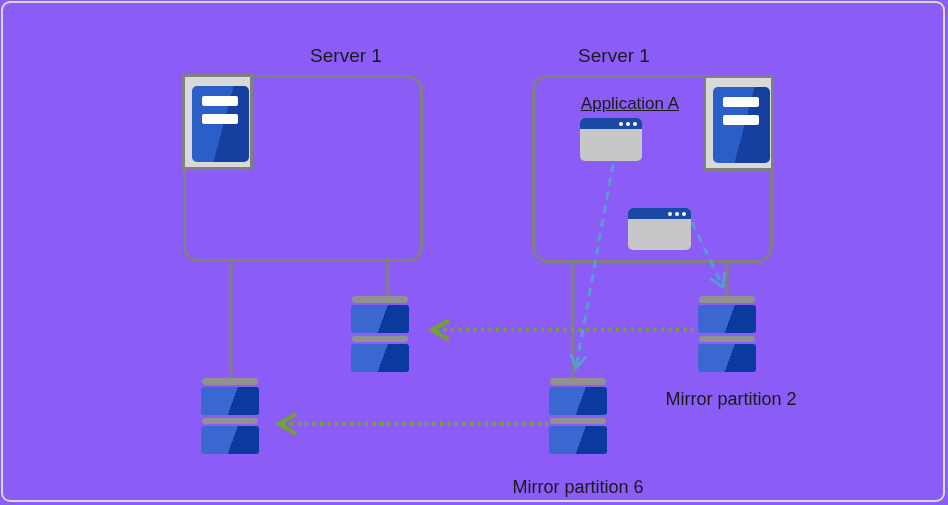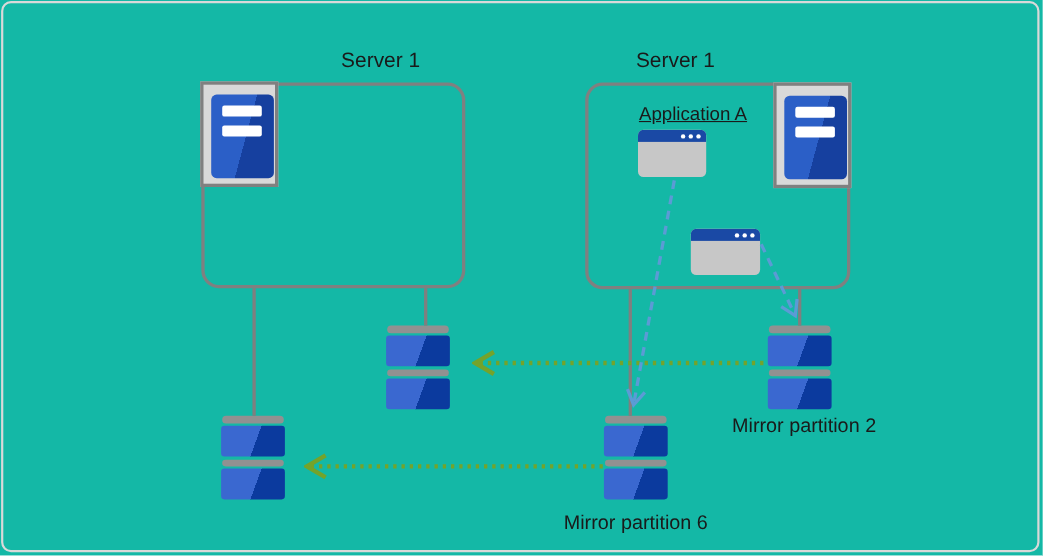--- a/index.html
+++ b/index.html
@@ -1,23 +1,23 @@
 <!DOCTYPE html>
 <html><head>
 <meta charset="utf-8">
 <style>
   html,body{margin:0;padding:0;background:#fff;}
   body{font-family:"Liberation Sans",sans-serif;color:#1a1a1a;}
-  .canvas{position:relative;width:948px;height:505px;background:#14b8a6;overflow:hidden;}
+  .canvas{position:relative;width:948px;height:505px;background:#8b5cf6;overflow:hidden;}
   .frame{position:absolute;left:1px;top:1px;width:944px;height:501px;border:2px solid #d9d9d9;border-radius:9px;}
   .abs{position:absolute;box-sizing:border-box;}
   .label{position:absolute;text-align:center;white-space:nowrap;}
   .server-label{font-size:19px;width:200px;}
   .app-label{font-size:17px;width:140px;text-decoration:underline;}
-  .part-label{font-size:18px;width:200px;}
+  .part-label{font-size:18px;width:200px;margin-top:12px;}
   .server-box{border:3px solid #808080;border-radius:16px;background:transparent;}
   .server-icon{background:#d9d9d9;border:3px solid #808080;}
   .tower{position:absolute;left:7px;top:9px;width:57px;height:76px;border-radius:5px;
          background:linear-gradient(105deg,#2b5fc7 54%,#16409f 54%);}
   .slot{position:absolute;left:10px;width:36px;height:10px;background:#ffffff;border-radius:2px;}
   .slot.s1{top:10px;} .slot.s2{top:28px;}
   .app-window{border-radius:5px;overflow:hidden;background:#c7c7c7;}
   .titlebar{height:11px;background:#1a49a5;display:flex;justify-content:flex-end;align-items:center;gap:3px;padding-right:5px;box-sizing:border-box;}
   .dot{width:4px;height:4px;border-radius:50%;background:#ffffff;}
   .disk{width:58px;height:76px;}

